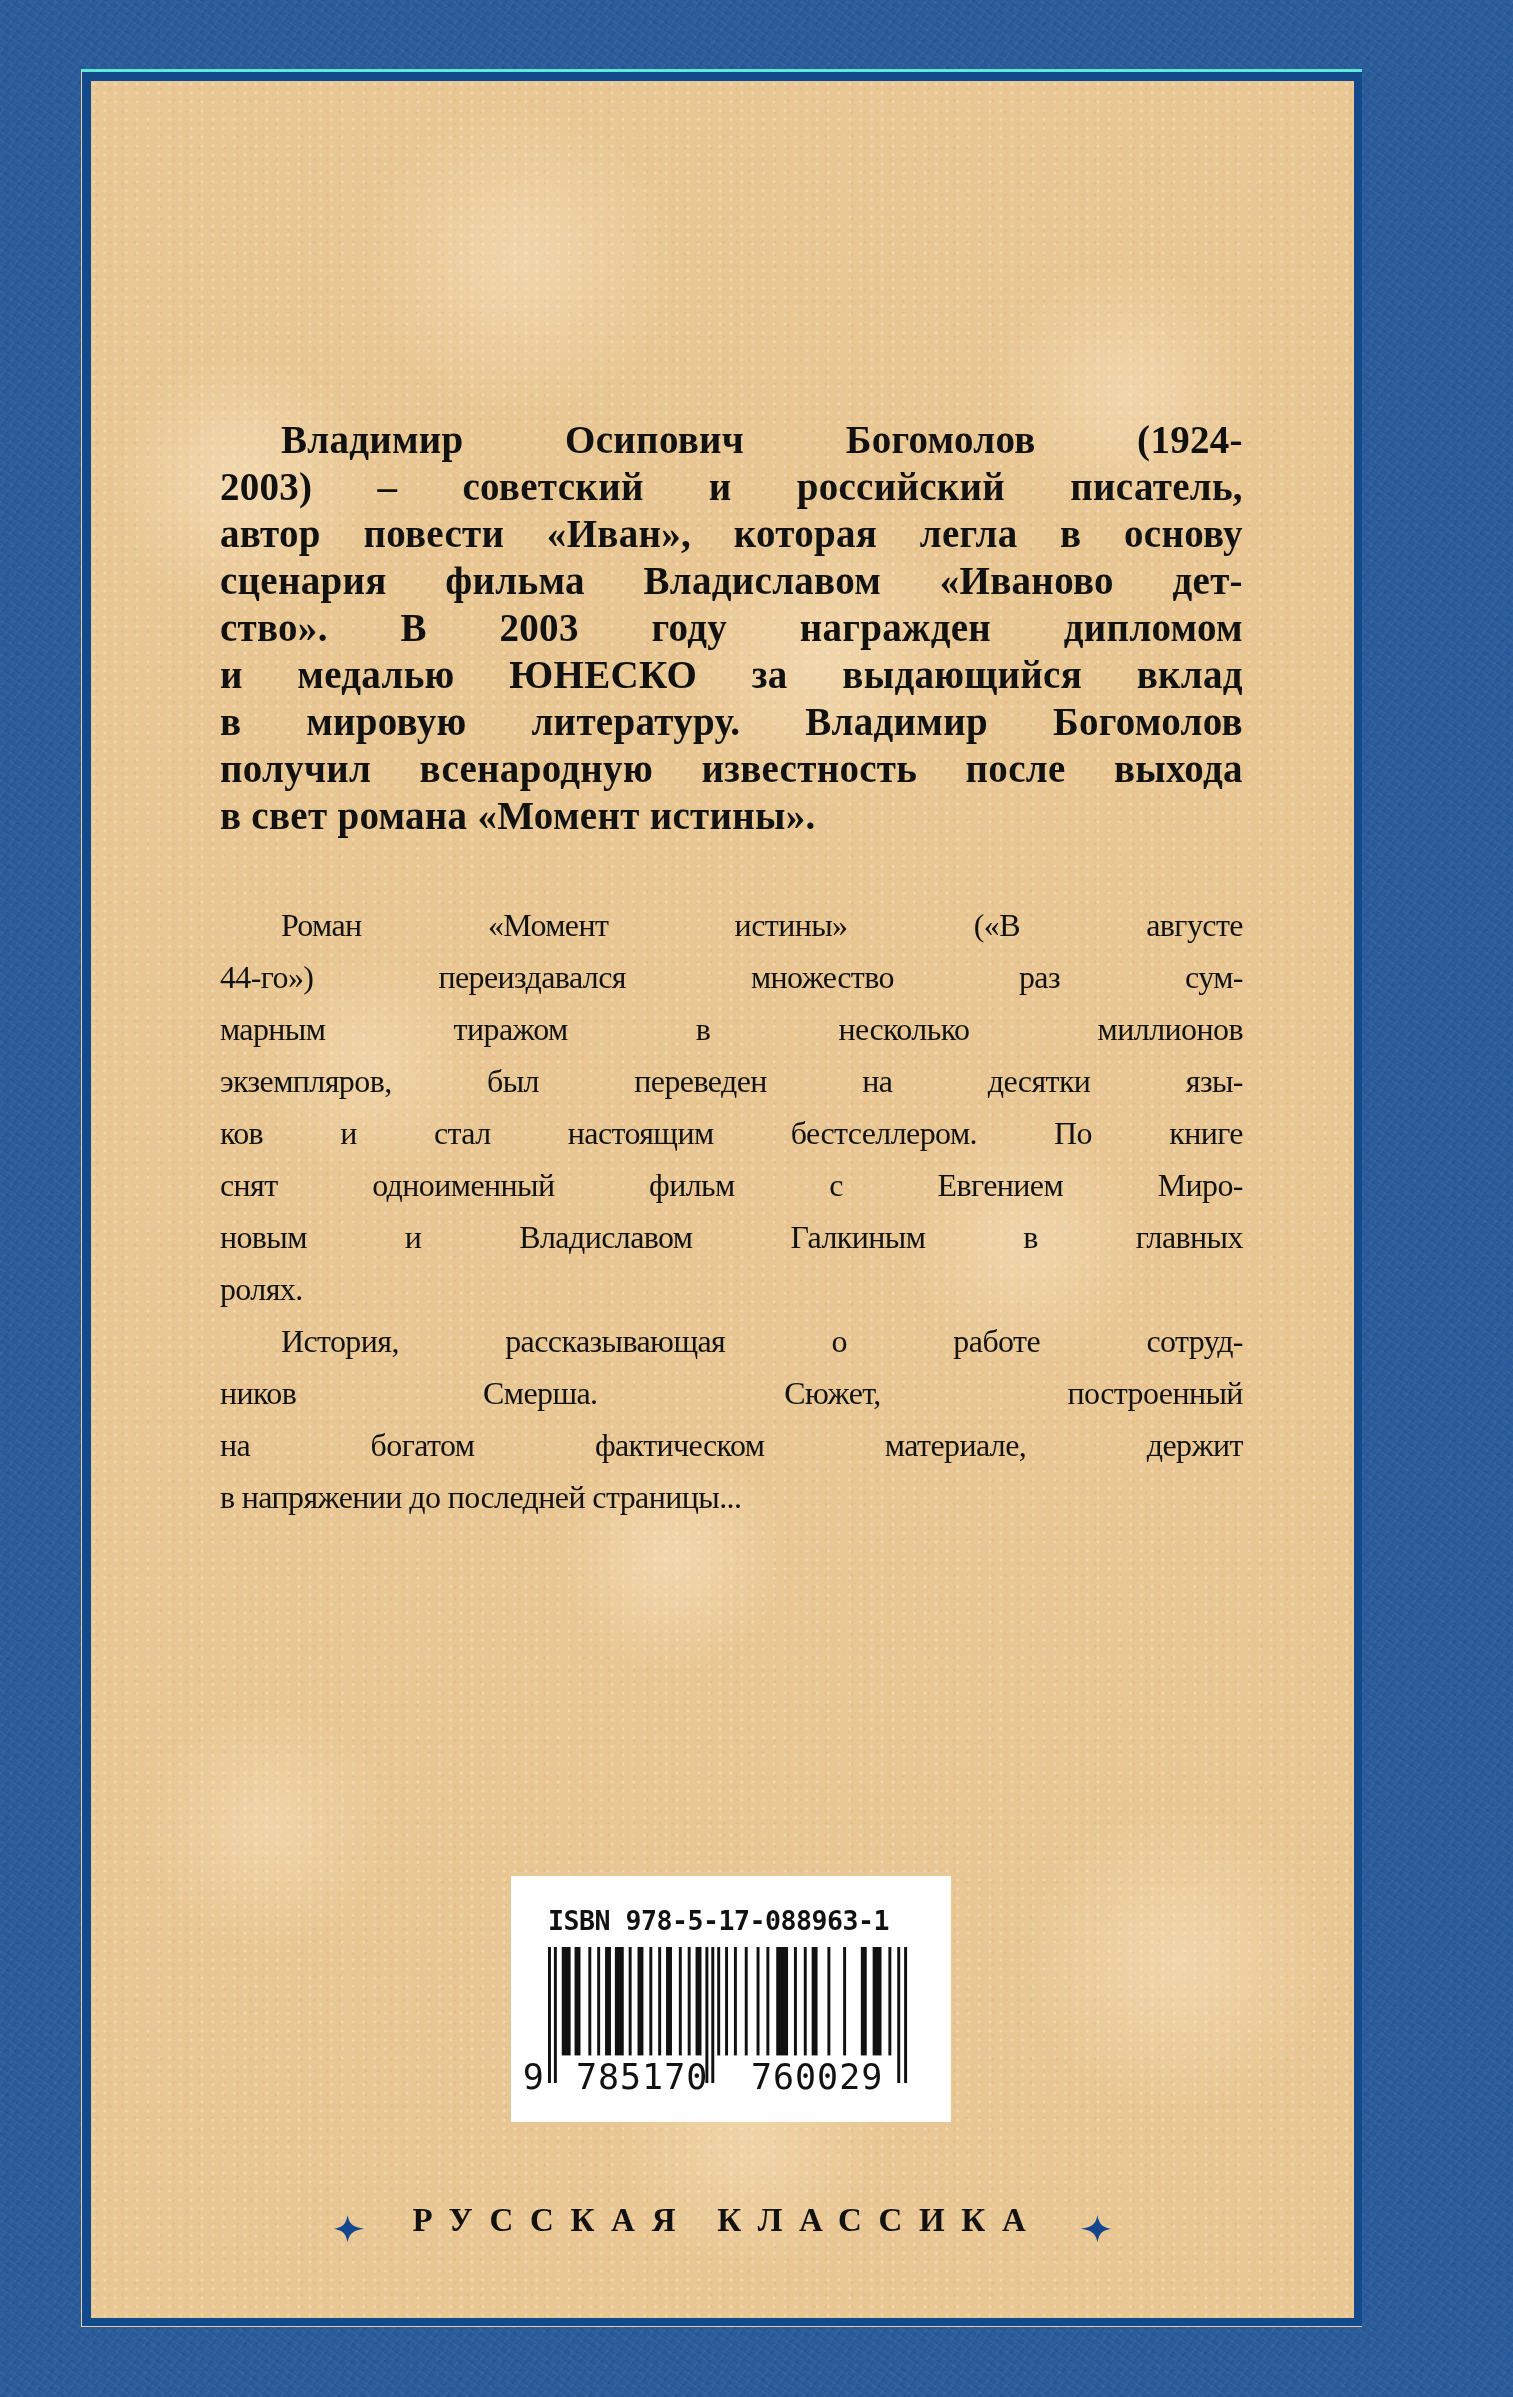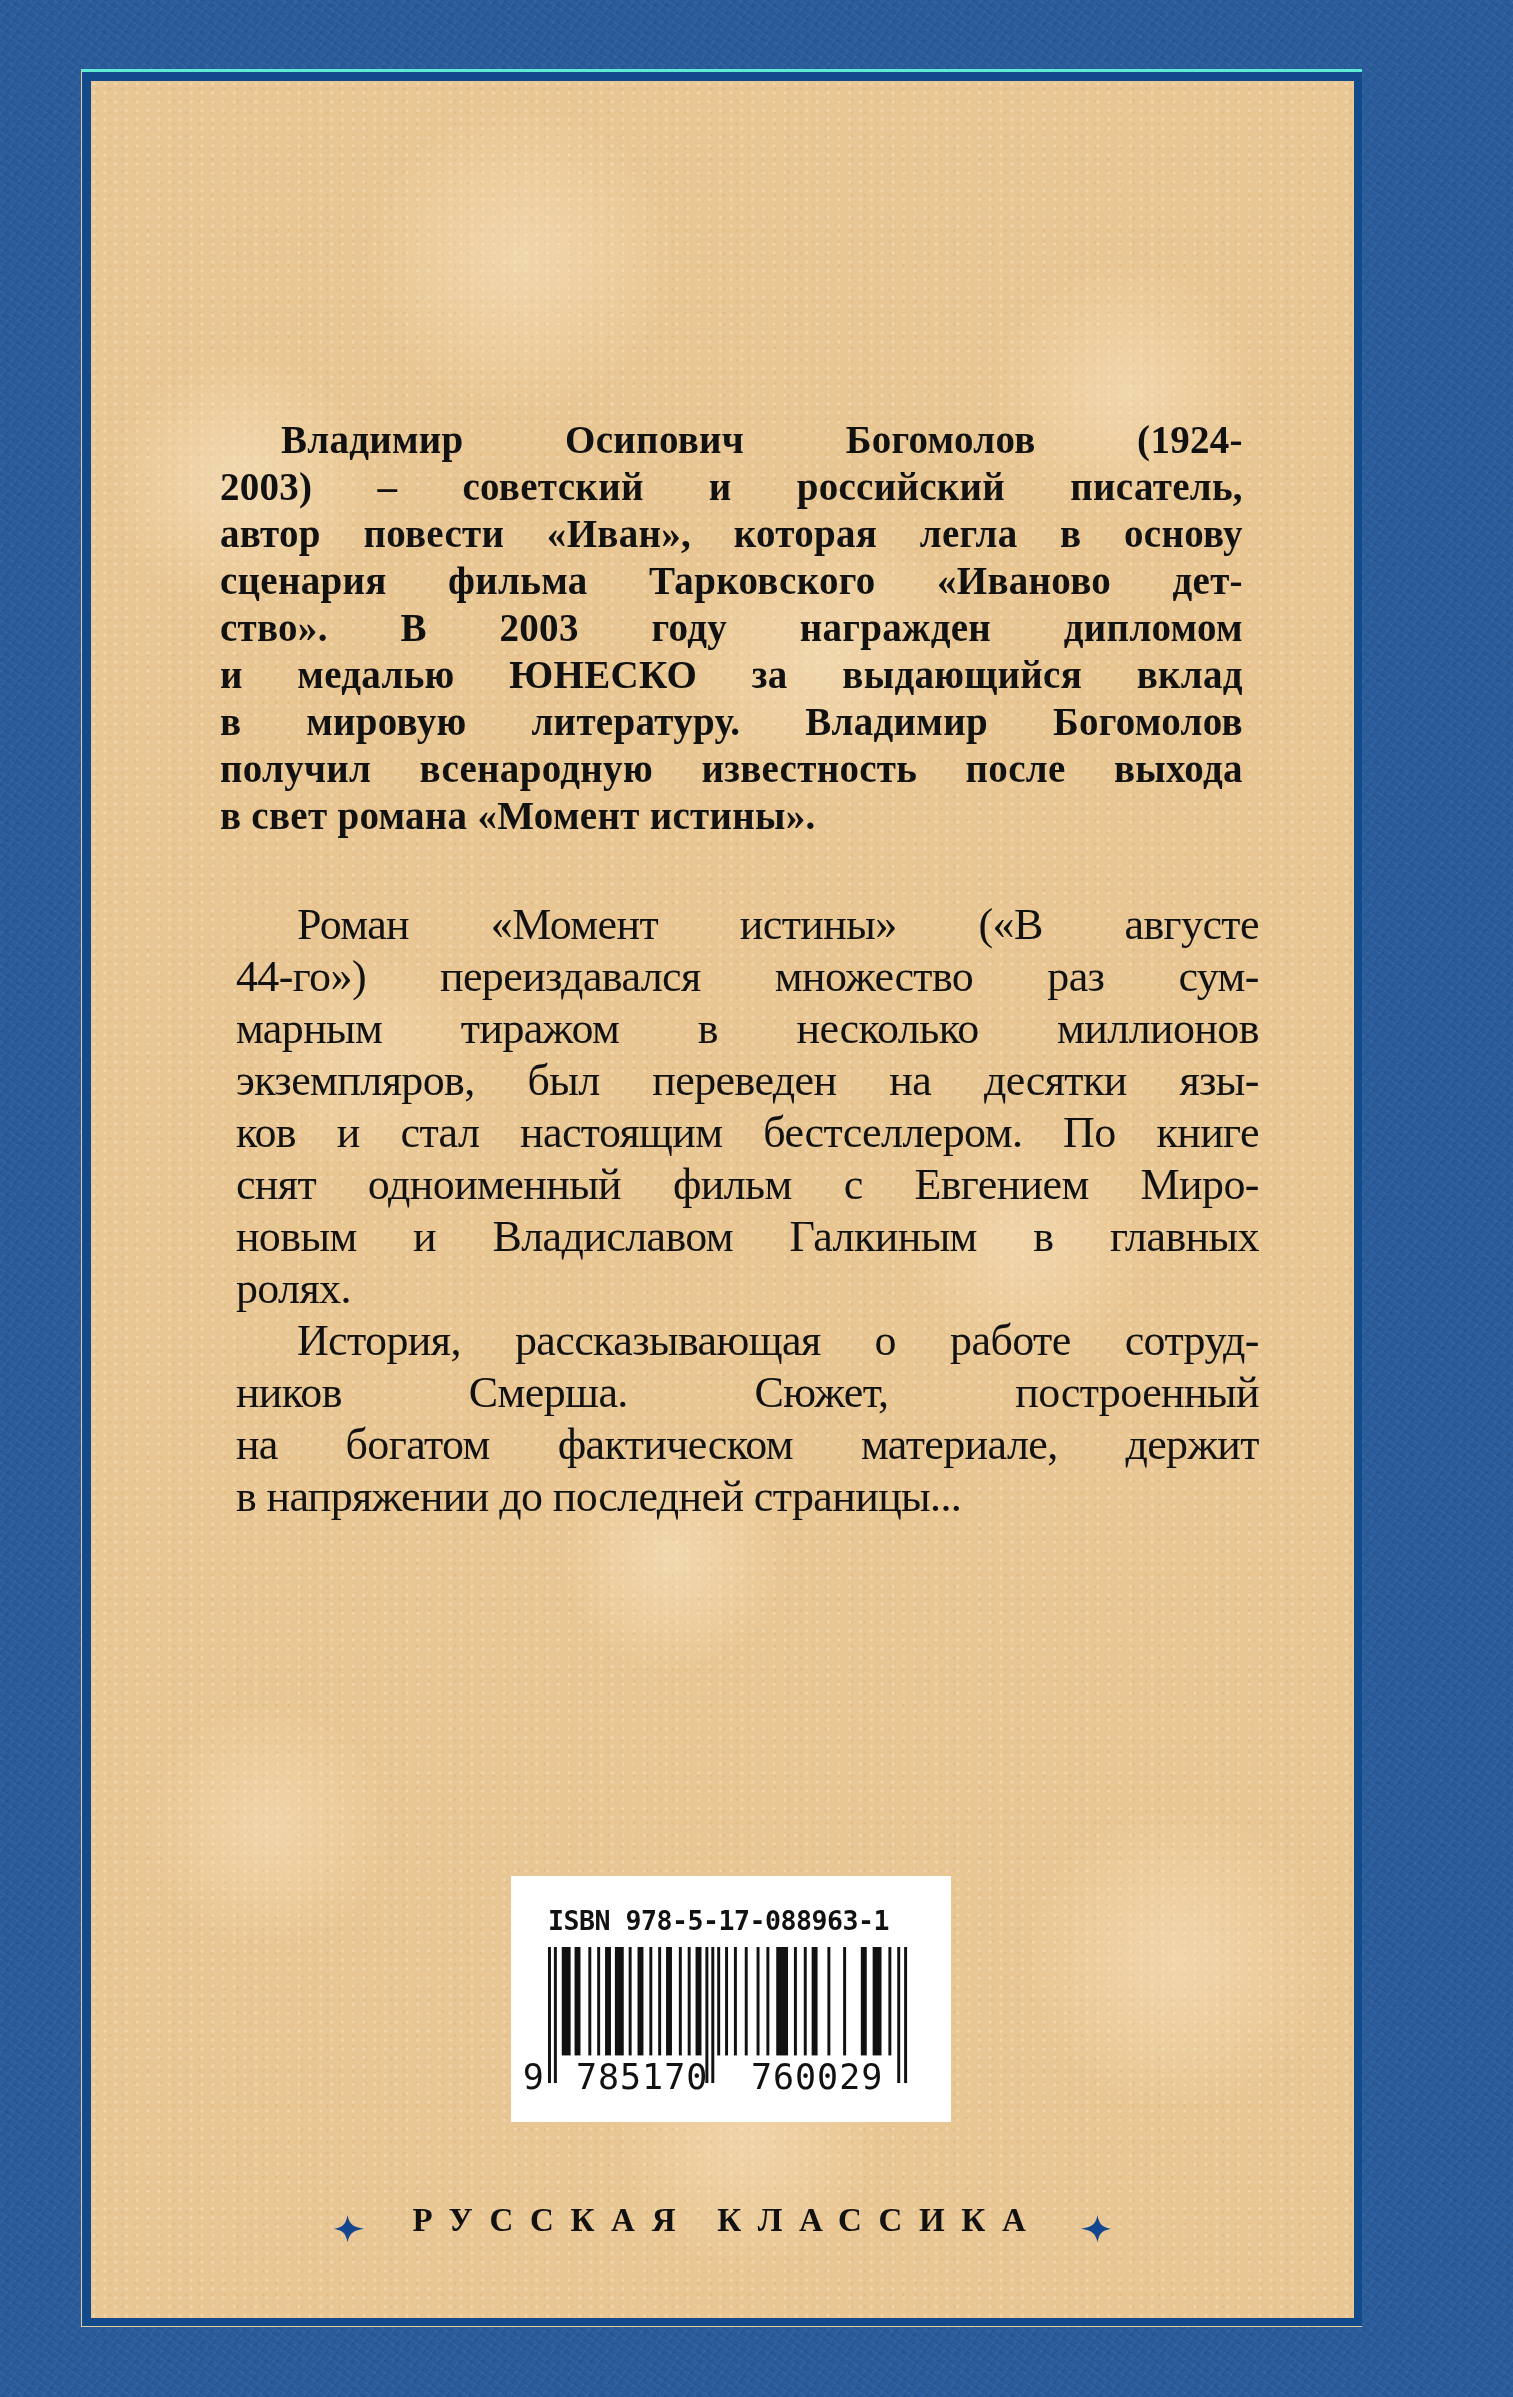--- a/index.html
+++ b/index.html
@@ -43,21 +43,21 @@
   .text-block {
     position: absolute; left: 129px; top: 0; width: 1023px;
     color: #111;
   }
   .para-bold {
     position: absolute; left: 0; top: 335px; width: 100%;
     font-weight: bold; font-size: 39px; line-height: 47px;
     letter-spacing: 0.3px;
   }
   .para-regular {
-    font-size: 44px; line-height: 52px; letter-spacing: -0.6px; margin-left: 16px;
+    font-size: 32px; line-height: 52px; letter-spacing: -0.6px;
   }
   .para-group {
     position: absolute; left: 0; top: 818px; width: 100%;
   }
   .line { display: block; text-align: justify; text-align-last: justify; }
   .line.last { text-align-last: left; }
   .line.indent { padding-left: 61px; }
   .barcode-box {
     position: absolute; left: 420px; top: 1795px; width: 424px; height: 246px;
     background: #ffffff;
@@ -86,21 +86,21 @@
 <body>
 
 <div class="frame">
   <div class="parchment">
     <div class="text-block">
 
       <div class="para-bold">
         <span class="line indent">Владимир Осипович Богомолов (1924-</span>
         <span class="line">2003) – советский и российский писатель,</span>
         <span class="line">автор повести «Иван», которая легла в основу</span>
-        <span class="line">сценария фильма Тарковского «Иваново дет-</span>
+        <span class="line">сценария фильма Владиславом «Иваново дет-</span>
         <span class="line">ство». В 2003 году награжден дипломом</span>
         <span class="line">и медалью ЮНЕСКО за выдающийся вклад</span>
         <span class="line">в мировую литературу. Владимир Богомолов</span>
         <span class="line">получил всенародную известность после выхода</span>
         <span class="line last">в свет романа «Момент истины».</span>
       </div>
 
       <div class="para-group para-regular">
         <div>
           <span class="line indent">Роман «Момент истины» («В августе</span>

